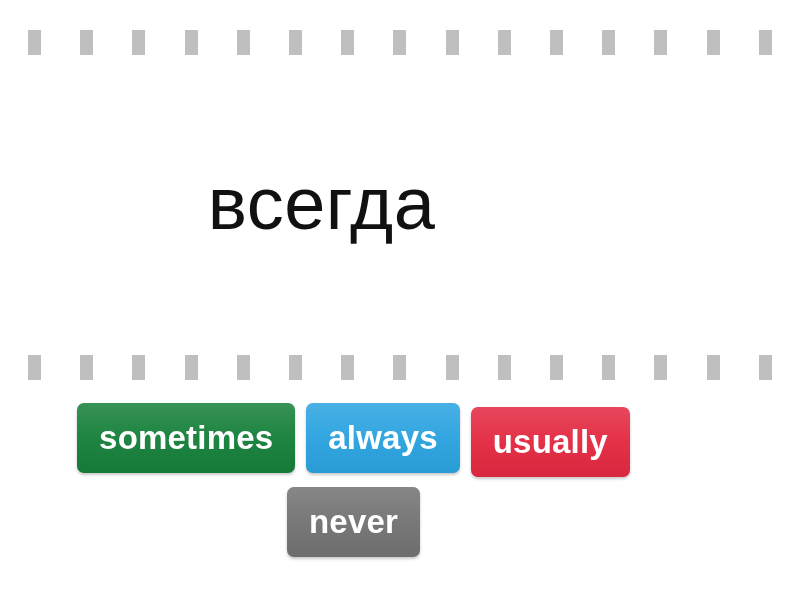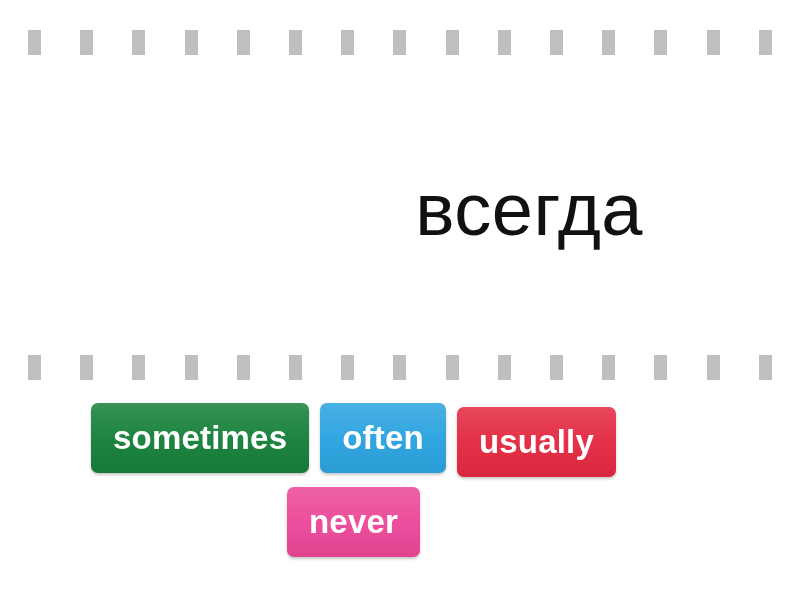--- a/index.html
+++ b/index.html
@@ -42,26 +42,26 @@
     width: 13px;
     height: 25px;
     background: #bfbfbf;
     flex: 0 0 auto;
   }
 
   
   .prompt-area {
     position: absolute;
     left: 0;
-    top: 70px;
+    top: 64px;
     width: 643px;
     height: 280px;
     display: flex;
     align-items: center;
-    justify-content: flex-end;
+    justify-content: center;
   }
   .prompt-word {
     font-size: 74px;
     line-height: 1.05;
     font-weight: 400;
     color: #111111;
     letter-spacing: 0.5px;
     text-align: center;
     white-space: nowrap;
   }
@@ -161,26 +161,26 @@
       <span class="dash" style="background: rgb(191, 191, 191);"></span>
       <span class="dash" style="background: rgb(191, 191, 191);"></span>
     </div>
 
   <div class="answers">
       <div class="answer-row">
         <div class="tile" style="background: rgb(22, 128, 58);">
           <span class="tile-label">sometimes</span>
         </div>
         <div class="tile" style="background: rgb(43, 163, 224);">
-          <span class="tile-label">often</span>
+          <span class="tile-label">always</span>
         </div>
         <div class="tile" style="background: rgb(227, 41, 65); margin-top: 9px;">
           <span class="tile-label">usually</span>
         </div>
       </div>
       <div class="answer-row">
-        <div class="tile" style="background: #ec4899;">
+        <div class="tile" style="background: #737373;">
           <span class="tile-label">never</span>
         </div>
       </div>
     </div>
 
 </div>
 
 </body></html>

